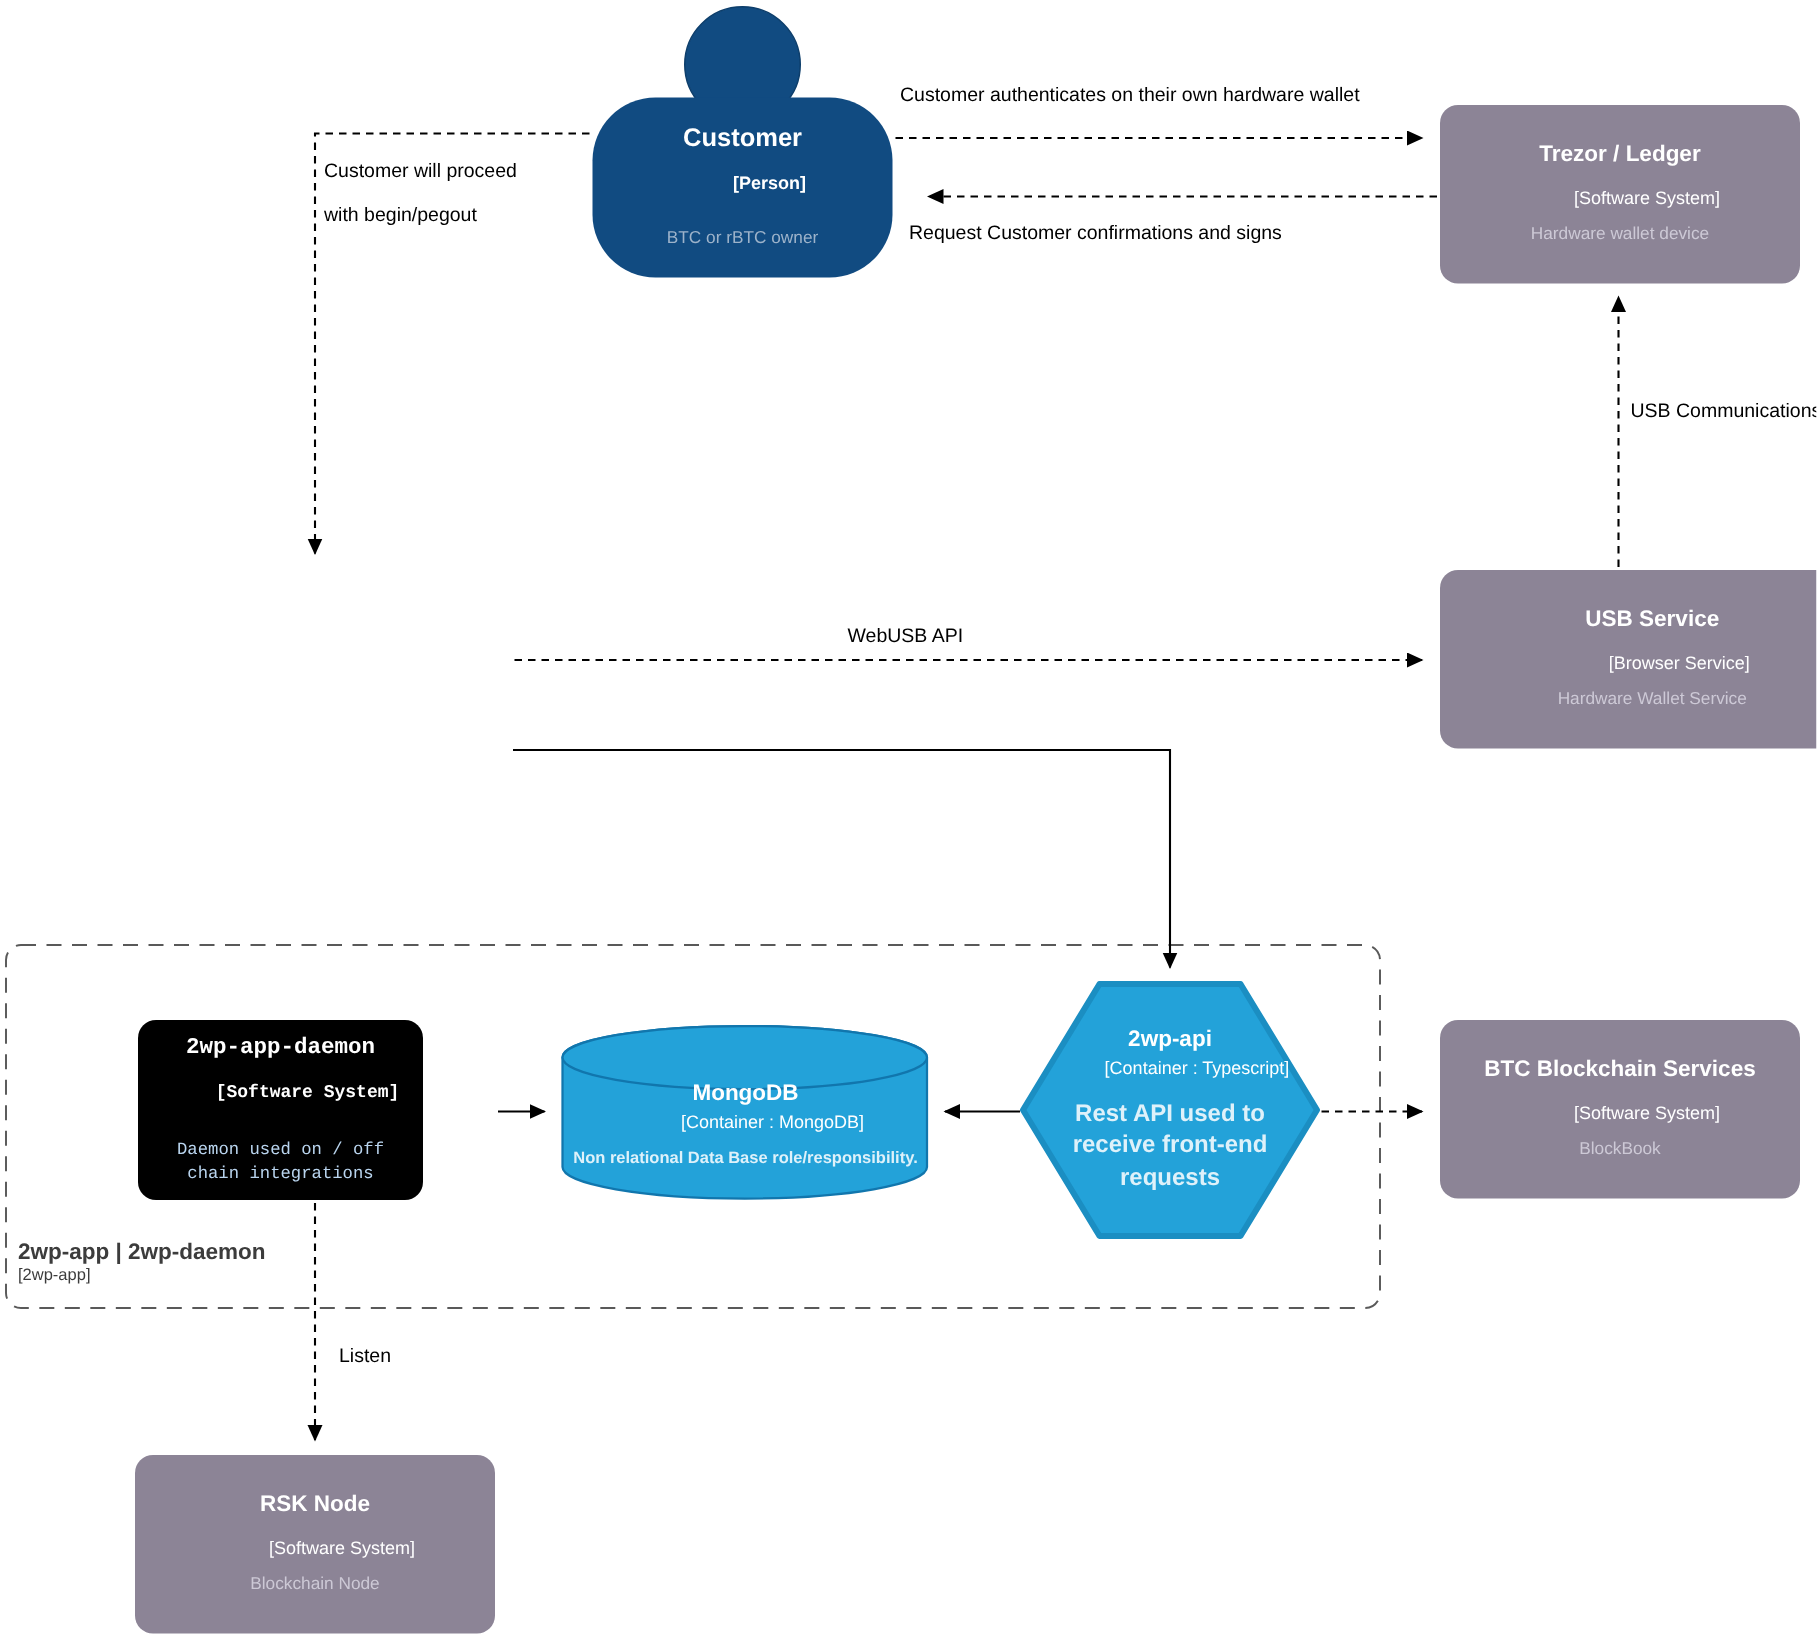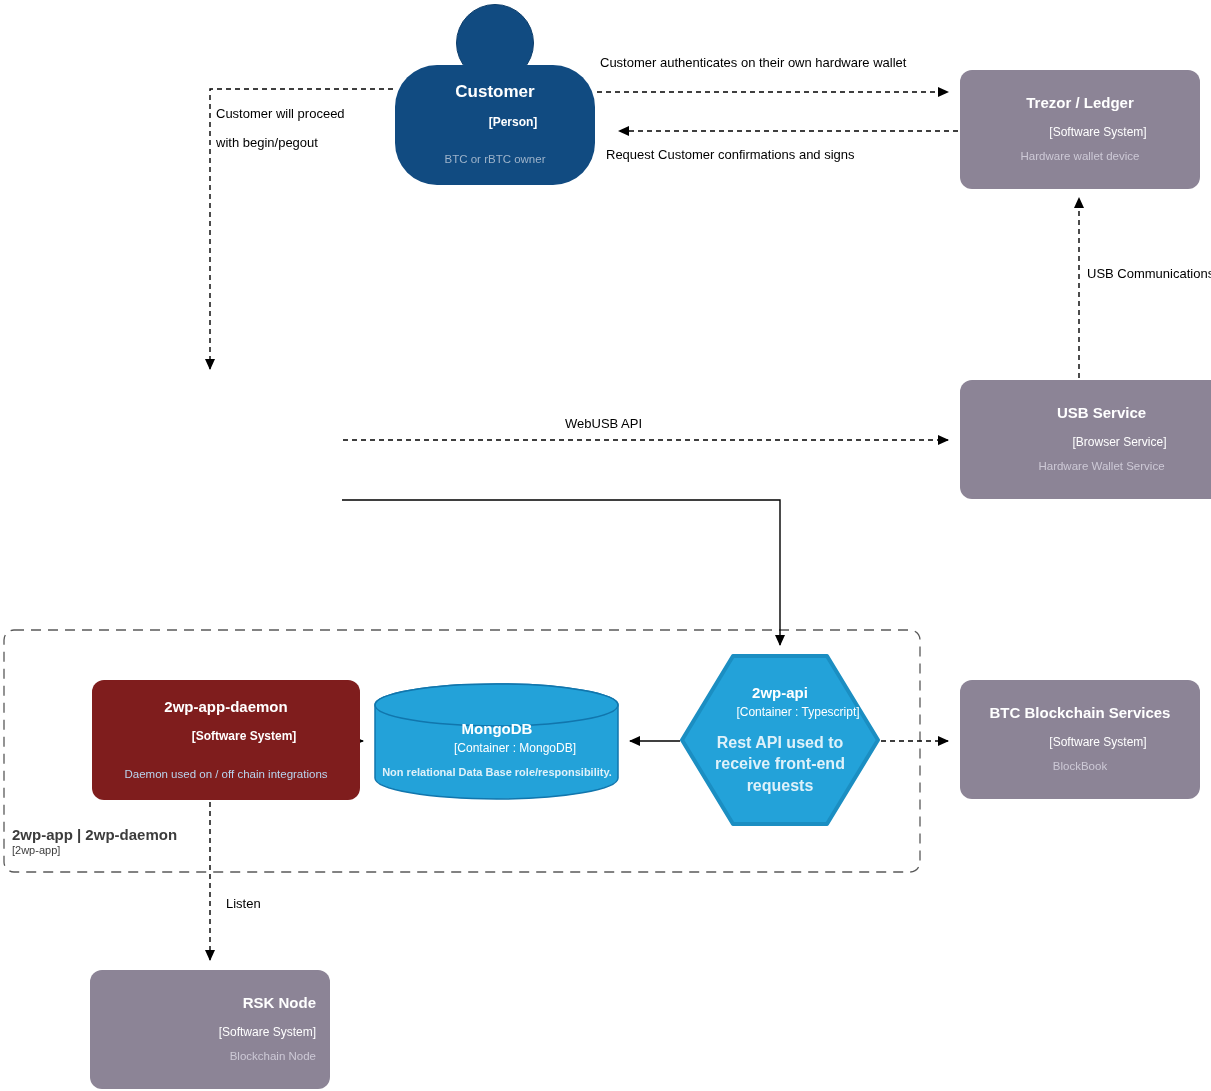--- a/index.html
+++ b/index.html
@@ -46,21 +46,21 @@
   }
   .browser .panel {
     position:absolute; left:8px; right:8px; top:30px; bottom:8px; border-radius:8px;
     background:#29a3dd; color:#fff; text-align:center;
     display:flex; flex-direction:column; align-items:center; justify-content:flex-start;
     padding:18px 10px 0 10px; box-sizing:border-box;
   }
   .browser .subtitle { font-weight:bold; }
   .browser .desc { font-weight:bold; color:rgba(255,255,255,0.85); margin-top:14px; }
 
-  .daemon { left:92px; top:680px; width:268px; height:120px; background:#7f1d1d; }
+  .daemon { left:92px; top:680px; width:190px; height:120px; background:#000000;font-family:Liberation Mono, monospace; }
   .daemon .subtitle { font-weight:bold; }
   .daemon .desc { color:#b9d4ee; margin-top:14px; }
 
   .shape-label {
     position:absolute; color:#fff; text-align:center;
     display:flex; flex-direction:column; align-items:center; justify-content:center;
   }
   .shape-label .subtitle { font-weight:normal; }
   .shape-label .desc { font-weight:bold; color:rgba(255,255,255,0.85); margin-top:10px; }
 
@@ -140,21 +140,21 @@
     <div class="subtitle">[Container : Typescript]</div>
     <div class="desc" style="font-size:16px;margin-top:13px;">Rest API used to receive front-end requests</div>
   </div>
 
   <div class="node gray" style="left:960px; top:680px; width:240px; height:119px;">
     <div class="title">BTC Blockchain Services</div>
     <div class="subtitle">[Software System]</div>
     <div class="desc">BlockBook</div>
   </div>
 
-  <div class="node gray" style="left:90px; top:970px; width:240px; height:119px;align-items:flex-end;">
+  <div class="node gray" style="left:90px; top:970px; width:240px; height:119px;">
     <div class="title">RSK Node</div>
     <div class="subtitle">[Software System]</div>
     <div class="desc">Blockchain Node</div>
   </div>
 
   <div class="boundary-label">
     <div class="btitle">2wp-app | 2wp-daemon</div>
     <div class="bsub">[2wp-app]</div>
   </div>
 

